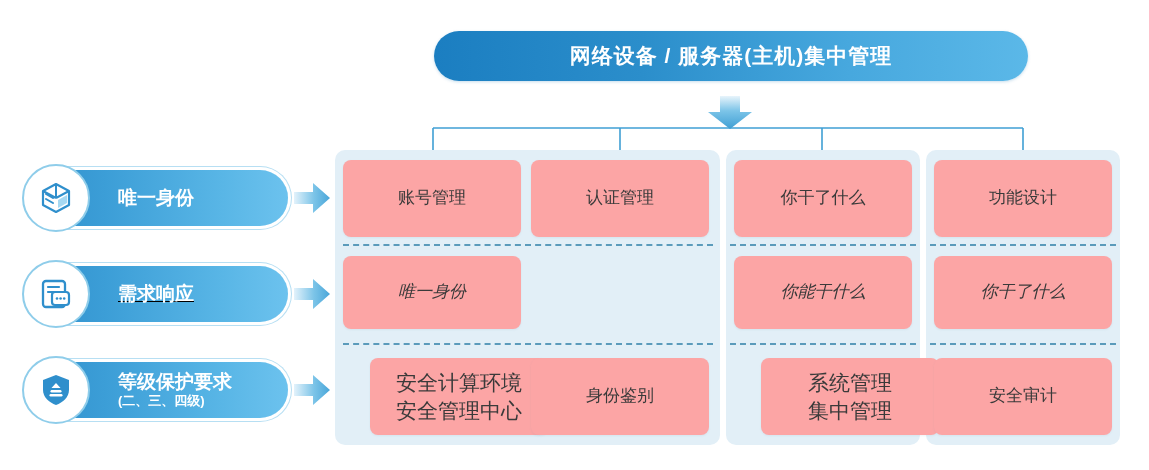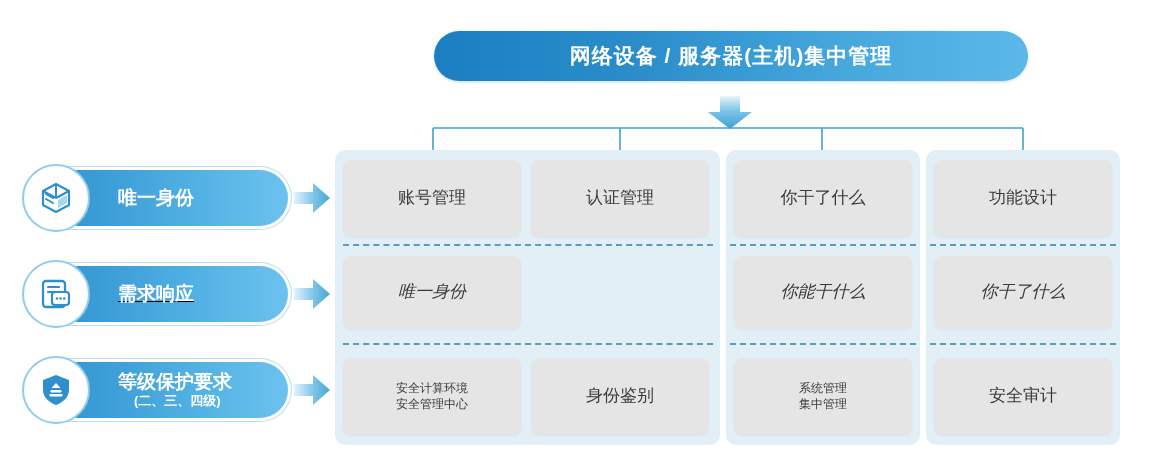--- a/index.html
+++ b/index.html
@@ -42,21 +42,21 @@
     display:flex;align-items:center;
   }
   .pill-1{left:28px;top:170px;}
   .pill-2{left:28px;top:266px;text-decoration:underline;}
   .pill-3{left:28px;top:362px;}
   .pill-label{
     margin-left:90px;color:#ffffff;font-weight:bold;font-size:19px;
     line-height:1.1;white-space:nowrap;
   }
   .pill-label .sub{
-    display:block;font-size:13px;font-weight:bold;margin-top:1px;margin-left:16px;
+    display:block;font-size:13px;font-weight:bold;margin-top:1px;
   }
   .pill-icon{
     position:absolute;left:-6px;top:-6px;width:68px;height:68px;border-radius:50%;
     background:#ffffff;border:2px solid #8fcdea;
     display:flex;align-items:center;justify-content:center;
     box-sizing:border-box;
   }
 
   
   .row-arrow{position:absolute;width:36px;height:30px;}
@@ -67,27 +67,27 @@
   
   .panel{
     position:absolute;top:150px;height:295px;
     background:#e2eff7;border-radius:10px;
   }
   .panel-a{left:335px;width:385px;}
   .panel-b{left:726px;width:194px;}
   .panel-c{left:926px;width:194px;}
 
   .cell{
-    position:absolute;background:#e5e5e5;border-radius:8px;
+    position:absolute;background:#fca5a5;border-radius:8px;
     display:flex;align-items:center;justify-content:center;
     text-align:center;color:#3a3a3a;font-size:17px;line-height:1.32;
     box-shadow:0 1px 2px rgba(120,160,185,.12);
   }
   .cell .txt{white-space:pre-line;}
-  .cell.small{font-size:12px;}
+  .cell.small{font-size:21px;margin-left:27px;}
 
   
   .c1{left:343px;width:178px;}
   .c2{left:531px;width:178px;}
   .c3{left:734px;width:178px;}
   .c4{left:934px;width:178px;}
   .r1{top:160px;height:77px;}
   .r2{top:256px;height:73px;font-style:italic;}
   .r3{top:358px;height:77px;}
 

